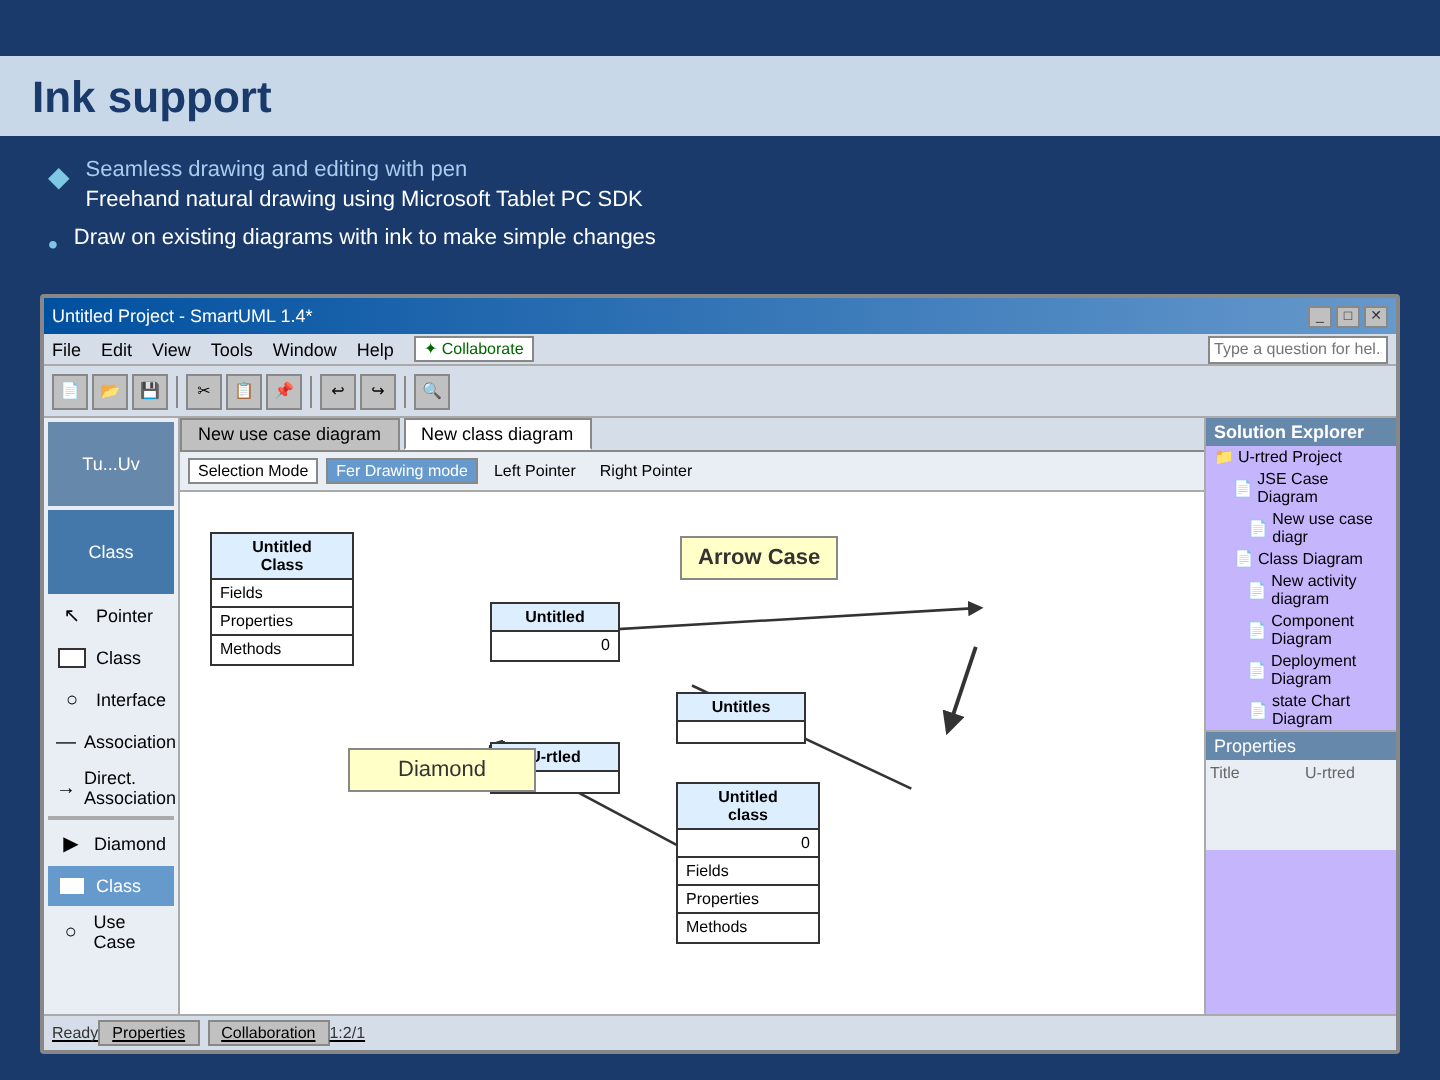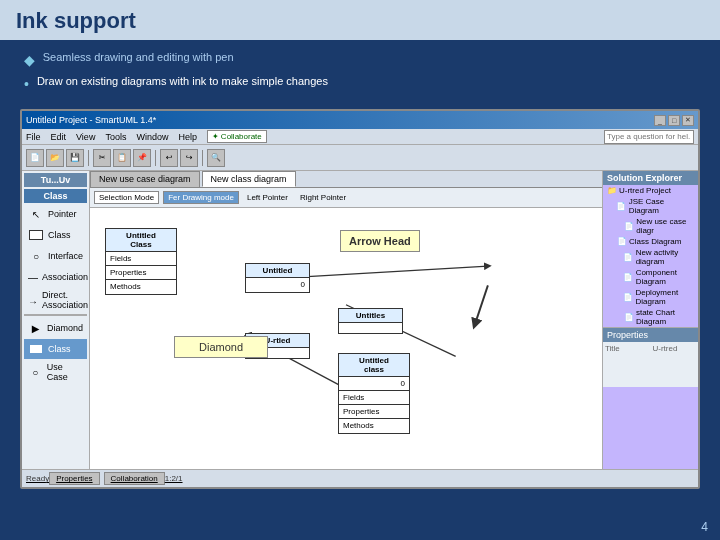--- a/index.html
+++ b/index.html
@@ -18,20 +18,21 @@
       background: #1a3a6b;
       position: relative;
     }
 
     
     .title-bar {
       background: #c8d8e8;
       padding: 8px 16px 6px 16px;
       display: flex;
       align-items: center;
+      margin-top: 28px;
     }
 
     .title-text {
       font-size: 22px;
       font-weight: bold;
       color: #1a3a6b;
     }
 
     
     .bullets-area {
@@ -192,22 +193,22 @@
       flex-direction: column;
       padding: 2px;
       gap: 1px;
     }
 
     .left-panel-title {
       background: #6688aa;
       color: white;
       font-size: 9px;
       text-align: center;
-      padding: 2px;
-      font-weight: bold;
+      padding: 16px;
+      font-weight: normal;
     }
 
     .tool-item {
       display: flex;
       align-items: center;
       padding: 2px 4px;
       font-size: 9px;
       cursor: pointer;
       gap: 4px;
     }
@@ -446,20 +447,21 @@
 
   <div class="title-bar">
     <span class="title-text">Ink support</span>
   </div>
 
   <div class="bullets-area">
     <div class="bullet-item">
       <span class="bullet-icon">◆</span>
       <div>
         <div class="bullet-line1">Seamless drawing and editing with pen</div>
+        <div class="bullet-line2">Freehand natural drawing using Microsoft Tablet PC SDK</div>
       </div>
     </div>
     <div class="bullet-item">
       <span class="bullet-icon">•</span>
       <div class="bullet-line2">Draw on existing diagrams with ink to make simple changes</div>
     </div>
   </div>
 
   <div class="window-mockup">
 
@@ -600,21 +602,21 @@
             <div class="uml-section">Properties</div>
             <div class="uml-section">Methods</div>
           </div>
 
           <div class="uml-class" style="top:100px;left:248px;width:65px;">
             <div class="uml-class-name">Untitles</div>
             <div class="uml-section" style="min-height:10px;"></div>
           </div>
 
           <div class="arrow-label" style="top:22px;left:250px;padding:4px 8px;font-size:11px;font-weight:bold;">
-            <span>Arrow Head</span>
+            <span>Arrow Case</span>
           </div>
 
           <div class="arrow-label" style="top:128px;left:84px;padding:4px 24px;font-size:11px;font-weight:normal;">
             <span>Diamond</span>
           </div>
 
         </div>
       </div>
 
       <div class="right-panel">

